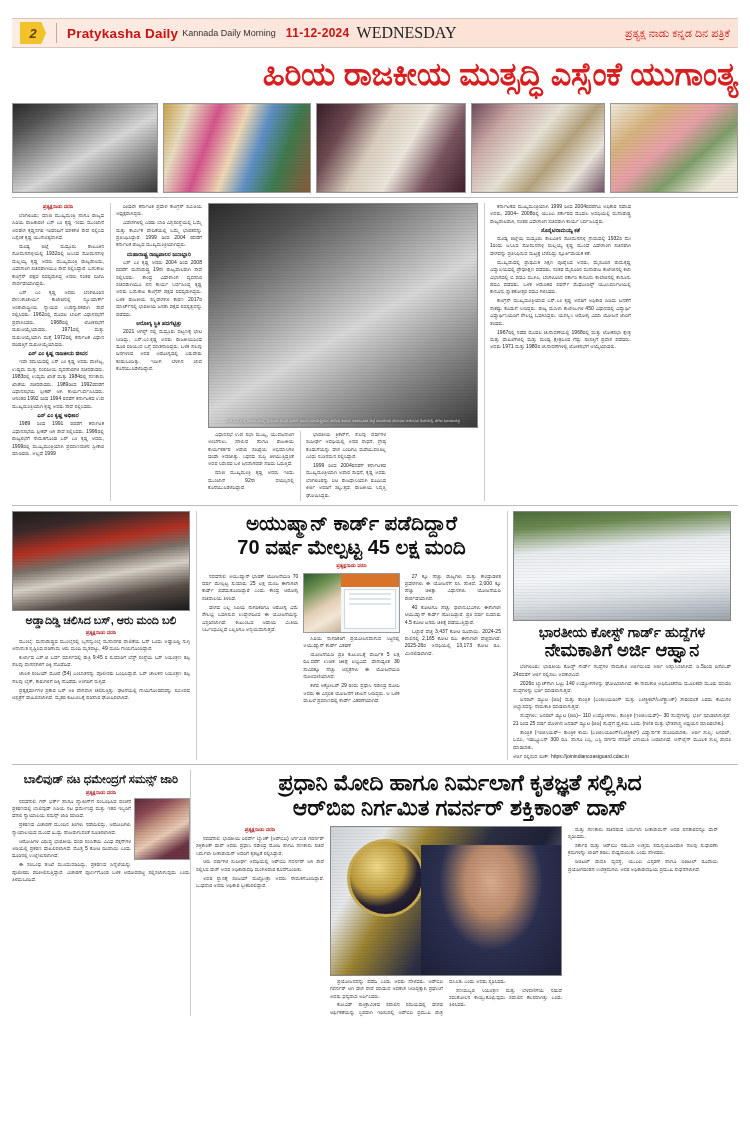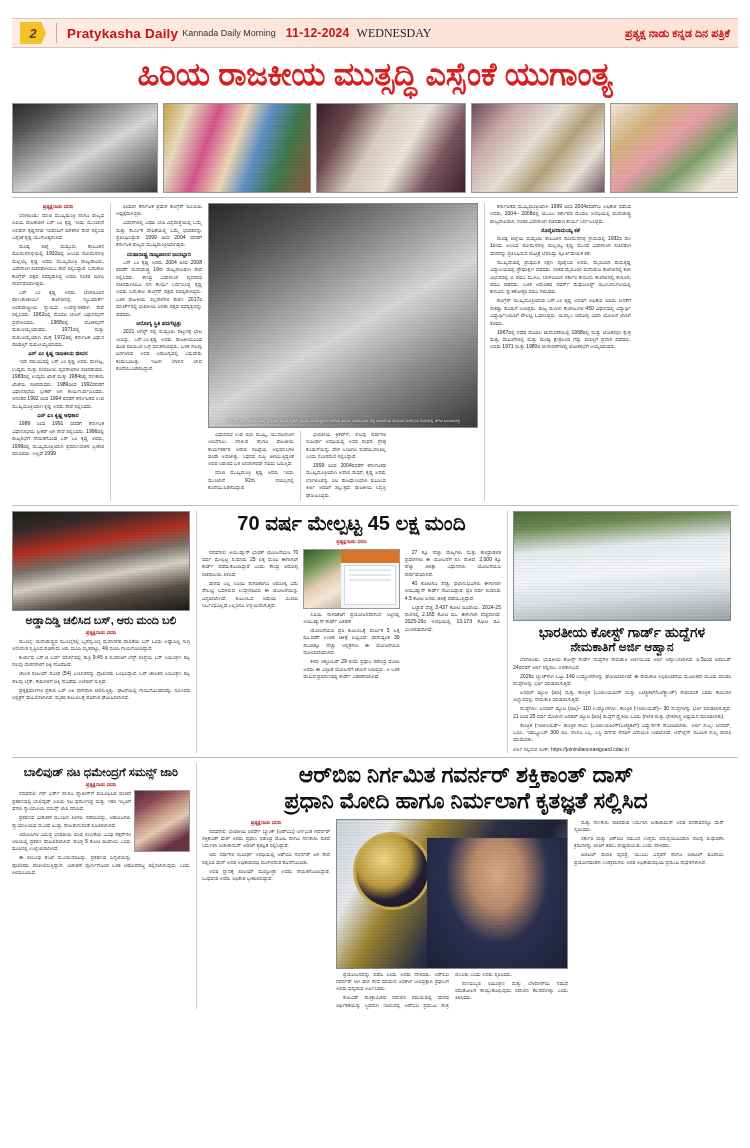--- a/index.html
+++ b/index.html
@@ -27,32 +27,32 @@
     background: #f2c329;
     display: flex; align-items: center; justify-content: center;
     font-weight: bold; font-size: 13px; color: #6b3c0a;
     clip-path: polygon(0 0, 82% 0, 100% 50%, 82% 100%, 0 100%);
     font-style: italic;
   }
   .mh-divider { width: 1px; height: 20px; background: #c9a89a; margin: 0 10px; }
   .mh-title { font-weight: bold; font-size: 13.5px; color: #cc1111; letter-spacing: .2px; }
   .mh-sub { font-size: 9px; color: #333; margin-left: 4px; }
   .mh-date { font-weight: bold; font-size: 12px; color: #cc1111; margin-left: 10px; letter-spacing: .3px; }
-  .mh-day { font-size: 12px; color: #222; margin-left: 7px; font-family: "Liberation Serif", serif; }
-  .mh-kn { font-size: 11px; color: #cc1111; font-weight: bold; margin-left: auto; margin-right: 8px; }
+  .mh-day { font-size: 16px; color: #222; margin-left: 7px; font-family: "Liberation Serif", serif; }
+  .mh-kn { font-size: 11px; color: #cc1111; font-weight: normal; margin-left: auto; margin-right: 8px; }
   .mh-redtag {
     background: #d81e1e; color: #fff; font-size: 9.5px; font-weight: bold;
     height: 30px; display: flex; align-items: center; padding: 0 14px 0 22px;
     clip-path: polygon(16px 0, 100% 0, 100% 100%, 0 100%);
     margin-right: -12px;
   }
 
   
   .main-headline {
-    text-align: center;
+    text-align: right;
     color: #d81e1e;
     font-weight: bold;
     font-size: 32px;
     line-height: 1.18;
     padding: 8px 0 6px;
     letter-spacing: -0.3px;
   }
   .rule { border-bottom: 1px solid #bbb; }
 
   
@@ -119,21 +119,21 @@
   .card-fig { width: 100%; height: 60px; border: 1px solid #999; position: relative; overflow: hidden; display:flex; }
   .card-fig .modi { flex: .9; background: linear-gradient(150deg,#2f5a2e 0%,#6a8f4f 25%,#e3cdb4 55%,#f2e6d6 75%,#c8b39a 100%); }
   .card-fig .cardbody { flex: 1.4; background: #f3f7fa; position: relative; }
   .card-fig .cardhdr { height: 13px; background: #d8742a; }
   .card-fig .cardtxt { position:absolute; top:15px; left:3px; right:3px; height: 40px; background: #ffffff; border: 1px solid #cfd8de; }
   .card-fig .cardline { height: 2px; background: #dfe6ea; margin: 3px 4px; }
 
   .coast-photo { width: 100%; height: 110px; border: 1px solid #888; position: relative; overflow: hidden; }
 
   
-  .bottom { display: flex; gap: 6px; margin-top: 5px; }
+  .bottom { display: flex; margin-top: 5px; }
   .bot-left { width: 178px; }
   .bot-right { width: 534px; }
   .actor-fig { width: 56px; height: 62px; border: 1px solid #999; float: right; margin: 0 0 2px 3px; overflow: hidden; position: relative; }
   .rbi-grid { display: flex; gap: 6px; margin-top: 4px; }
   .rbi-grid .c { width: 128px; }
   .rbi-photo { width: 232px; height: 150px; border: 1px solid #888; position: relative; overflow: hidden; }
   .rbi-emblem {
     position: absolute; top: 12px; left: 16px; width: 78px; height: 78px;
     border-radius: 50%;
     background: radial-gradient(circle at 38% 34%, #f0d98a 0%, #bb9a3c 42%, #241f33 62%, #16121f 100%);
@@ -265,20 +265,21 @@
       <div class="byline">ಪ್ರತ್ಯಕ್ಷನಾಡು ವರದಿ</div>
       <div class="kn">
         <p>ಮುಂಬೈ: ಮಹಾರಾಷ್ಟ್ರದ ಮುಂಬೈನಲ್ಲಿ ಬೃಹನ್ಮುಂಬೈ ಮಹಾನಗರ ಪಾಲಿಕೆಯ ಬಸ್ ಒಂದು ಅಡ್ಡಾದಿಡ್ಡಿ ನುಗ್ಗಿ ಅನಾಹುತ ಸೃಷ್ಟಿಸಿದ ಪರಿಣಾಮ ಆರು ಮಂದಿ ಮೃತಪಟ್ಟು, 49 ಮಂದಿ ಗಾಯಗೊಂಡಿದ್ದಾರೆ.</p>
         <p>ಕುರ್ಲಾದ ಎಸ್.ಜಿ ಬರ್ವೆ ಮಾರ್ಗದಲ್ಲಿ ರಾತ್ರಿ 9:45 ರ ಸುಮಾರಿಗೆ ಬೆಸ್ಟ್ ಸಂಸ್ಥೆಯ ಬಸ್ ನಿಯಂತ್ರಣ ತಪ್ಪಿ ಹಲವು ವಾಹನಗಳಿಗೆ ಡಿಕ್ಕಿ ಹೊಡೆದಿದೆ.</p>
         <p>ಚಾಲಕ ಸಂಜಯ್ ಮೋರೆ (54) ಎಂಬಾತನನ್ನು ಪೊಲೀಸರು ಬಂಧಿಸಿದ್ದಾರೆ. ಬಸ್ ಚಾಲಕನ ನಿಯಂತ್ರಣ ತಪ್ಪಿ ಹಲವು ಬೈಕ್, ಕಾರುಗಳಿಗೆ ಡಿಕ್ಕಿ ಹೊಡೆದು ಅಂಗಡಿಗೆ ನುಗ್ಗಿದೆ.</p>
         <p>ಪ್ರತ್ಯಕ್ಷದರ್ಶಿಗಳ ಪ್ರಕಾರ ಬಸ್ ಅತಿ ವೇಗವಾಗಿ ಚಲಿಸುತ್ತಿತ್ತು. ಘಟನೆಯಲ್ಲಿ ಗಾಯಗೊಂಡವರನ್ನು ಸಮೀಪದ ಆಸ್ಪತ್ರೆಗೆ ದಾಖಲಿಸಲಾಗಿದೆ. ಮೃತರ ಕುಟುಂಬಕ್ಕೆ ಪರಿಹಾರ ಘೋಷಿಸಲಾಗಿದೆ.</p>
       </div>
     </div>
 
     <div class="mid-center vline" style="padding-left:5px">
+      <div class="hl-big">ಅಯುಷ್ಮಾನ್ ಕಾರ್ಡ್ ಪಡೆದಿದ್ದಾರೆ</div>
       <div class="hl-big ln2">70 ವರ್ಷ ಮೇಲ್ಪಟ್ಟ 45 ಲಕ್ಷ ಮಂದಿ</div>
       <div class="byline" style="margin-top:3px">ಪ್ರತ್ಯಕ್ಷನಾಡು ವರದಿ</div>
       <div class="three-col">
         <div class="c">
           <div class="kn">
             <p>ನವದೆಹಲಿ: ಅಯುಷ್ಮಾನ್ ಭಾರತ್ ಯೋಜನೆಯಡಿ 70 ವರ್ಷ ಮೇಲ್ಪಟ್ಟ ಸುಮಾರು 25 ಲಕ್ಷ ಮಂದಿ ಈಗಾಗಲೇ ಕಾರ್ಡ್ ಪಡೆದುಕೊಂಡಿದ್ದಾರೆ ಎಂದು ಕೇಂದ್ರ ಆರೋಗ್ಯ ಸಚಿವಾಲಯ ತಿಳಿಸಿದೆ.</p>
             <p>ದೇಶದ ಎಲ್ಲ ಹಿರಿಯ ನಾಗರಿಕರಿಗೂ ಆರೋಗ್ಯ ವಿಮೆ ಸೌಲಭ್ಯ ಒದಗಿಸುವ ಉದ್ದೇಶದಿಂದ ಈ ಯೋಜನೆಯನ್ನು ವಿಸ್ತರಿಸಲಾಗಿದೆ. ಕುಟುಂಬದ ಆದಾಯ ಮಿತಿಯ ನಿರ್ಬಂಧವಿಲ್ಲದೆ ಎಲ್ಲರಿಗೂ ಅನ್ವಯವಾಗುತ್ತದೆ.</p>
           </div>
         </div>
         <div class="c">
@@ -307,21 +308,21 @@
           </div>
         </div>
       </div>
     </div>
 
     <div class="mid-right vline" style="padding-left:5px">
       <div class="coast-photo img-coast">
           <div class="ph-grain"></div>
         </div>
       <div class="hl2" style="font-size:14px">ಭಾರತೀಯ ಕೋಸ್ಟ್ ಗಾರ್ಡ್ ಹುದ್ದೆಗಳ</div>
-      <div class="hl2" style="font-size:12px;margin-top:-2px">ನೇಮಕಾತಿಗೆ ಅರ್ಜಿ ಆಹ್ವಾನ</div>
+      <div class="hl2" style="font-size:18px;margin-top:-2px">ನೇಮಕಾತಿಗೆ ಅರ್ಜಿ ಆಹ್ವಾನ</div>
       <div class="kn" style="margin-top:2px">
         <p>ಬೆಂಗಳೂರು: ಭಾರತೀಯ ಕೋಸ್ಟ್ ಗಾರ್ಡ್ ಹುದ್ದೆಗಳ ನೇಮಕಾತಿ ಅರ್ಜಿಯಿಂದ ಅರ್ಜಿ ಆಹ್ವಾನಿಸಲಾಗಿದೆ. ಡಿ.5ರಿಂದ ಡಿಸೆಂಬರ್ 24ರವರೆಗೆ ಅರ್ಜಿ ಸಲ್ಲಿಸಲು ಅವಕಾಶವಿದೆ.</p>
         <p>2026ರ ಬ್ಯಾಚ್‌ಗಾಗಿ ಒಟ್ಟು 140 ಉದ್ಯೋಗಗಳನ್ನು ಘೋಷಿಸಲಾಗಿದೆ. ಈ ನೇಮಕಾತಿ ಅಧಿಸೂಚನೆಯ ಮೂಲಕವೇ ಮೂರು ಮಾದರಿ ಹುದ್ದೆಗಳನ್ನು ಭರ್ತಿ ಮಾಡಲಾಗುತ್ತದೆ.</p>
         <p>ಜನರಲ್ ಡ್ಯೂಟಿ (ಜಿಡಿ) ಮತ್ತು ತಾಂತ್ರಿಕ (ಎಂಜಿನಿಯರಿಂಗ್ ಮತ್ತು ಎಲೆಕ್ಟ್ರಿಕಲ್/ಎಲೆಕ್ಟ್ರಾನಿಕ್) ಶೇರಂದಂತೆ ಎರಡು ಕಾಯಿಗಳ ಅಭ್ಯಾಸವನ್ನು ನೇಮಕಾತಿ ಮಾಡಲಾಗುತ್ತದೆ.</p>
         <p>ಹುದ್ದೆಗಳು: ಜನರಲ್ ಡ್ಯೂಟಿ (ಜಿಡಿ)– 110 ಉದ್ಯೋಗಗಳು, ತಾಂತ್ರಿಕ (ಇಂಜಿನಿಯರ್)– 30 ಹುದ್ದೆಗಳನ್ನು ಭರ್ತಿ ಮಾಡಲಾಗುತ್ತದೆ. 21 ರಿಂದ 25 ವರ್ಷ ದೊಳಗಿನ ಜನರಲ್ ಡ್ಯೂಟಿ (ಜಿಡಿ) ಹುದ್ದೆಗೆ ಡ್ರೈಕಿಯ ಒಂದು (ಗಣಿತ ಮತ್ತು ಭೌತಶಾಸ್ತ್ರ ಅಧ್ಯಯನ ಮಾಡಿರಬೇಕು).</p>
         <p>ತಾಂತ್ರಿಕ (ಇಂಜಿನಿಯರ್– ತಾಂತ್ರಿಕ ಕಾಯಿ (ಎಂಜಿನಿಯರಿಂಗ್/ಎಲೆಕ್ಟ್ರಿಕಲ್) ವಿದ್ಯಾರ್ಹತೆ ಹೊಂದಿರಬೇಕು. ಅರ್ಜಿ ಶುಲ್ಕ: ಜನರಲ್, ಒಬಿಸಿ, ಇಡಬ್ಲ್ಯೂಎಸ್ 300 ರೂ. ಹಾಗೂ ಎಸ್ಸಿ, ಎಸ್ಟಿ ವರ್ಗದ ಹೆಸರಿಗೆ ವಿನಾಯಿತಿ ನೀಡಲಾಗಿದೆ. ಆನ್‌ಲೈನ್ ಮೂಲಕ ಶುಲ್ಕ ಪಾವತಿ ಮಾಡಬೇಕು.</p>
       </div>
       <div class="link-kn" style="margin-top:2px">
         <span>ಅರ್ಜಿ ಸಲ್ಲಿಸುವ ಲಿಂಕ್:</span>
         <span>https://joinindiancoastguard.cdac.in</span>
@@ -341,22 +342,22 @@
         </div>
       <div class="kn">
         <p>ನವದೆಹಲಿ: ಗನ್ ಭರ್ತ್ ಹಾಗೂ ಹ್ಯಾಕಿಂಗ್‌ಗೆ ಸಂಬಂಧಿಸಿದ ವಂಚನೆ ಪ್ರಕರಣದಲ್ಲಿ ಬಾಲಿವುಡ್ ಹಿರಿಯ ನಟ ಧರ್ಮೇಂದ್ರ ಮತ್ತು ಇತರ ಇಬ್ಬರಿಗೆ ದೆಹಲಿ ನ್ಯಾಯಾಲಯ ಸಮನ್ಸ್ ಜಾರಿ ಮಾಡಿದೆ.</p>
         <p>ಪ್ರಕರಣದ ವಿಚಾರಣೆ ಮುಂದಿನ ತಿಂಗಳು ನಡೆಯಲಿದ್ದು, ಆರೋಪಿಗಳು ನ್ಯಾಯಾಲಯದ ಮುಂದೆ ಖುದ್ದು ಹಾಜರಾಗುವಂತೆ ಸೂಚಿಸಲಾಗಿದೆ.</p>
         <p>ಆರೋಪಿಗಳ ವಿರುದ್ಧ ಭಾರತೀಯ ದಂಡ ಸಂಹಿತೆಯ ವಿವಿಧ ಸೆಕ್ಷನ್‌ಗಳ ಅಡಿಯಲ್ಲಿ ಪ್ರಕರಣ ದಾಖಲಿಸಲಾಗಿದೆ. ಮೊತ್ತ 5 ಕೋಟಿ ರೂಪಾಯಿ ಎಂದು ದೂರಿನಲ್ಲಿ ಉಲ್ಲೇಖಿಸಲಾಗಿದೆ.</p>
         <p>ಈ ಸಂಬಂಧ ತನಿಖೆ ಮುಂದುವರಿದಿದ್ದು, ಪ್ರಕರಣದ ಹಿನ್ನೆಲೆಯನ್ನು ಪೊಲೀಸರು ಪರಿಶೀಲಿಸುತ್ತಿದ್ದಾರೆ. ವಿಚಾರಣೆ ಪೂರ್ಣಗೊಂಡ ಬಳಿಕ ಆರೋಪಪಟ್ಟಿ ಸಲ್ಲಿಸಲಾಗುವುದು ಎಂದು ತಿಳಿದುಬಂದಿದೆ.</p>
       </div>
     </div>
 
     <div class="bot-right vline" style="padding-left:5px">
+      <div class="hl-big" style="font-size:22px">ಪ್ರಧಾನಿ ಮೋದಿ ಹಾಗೂ ನಿರ್ಮಲಾಗೆ ಕೃತಜ್ಞತೆ ಸಲ್ಲಿಸಿದ</div>
       <div class="hl-big" style="font-size:22px;margin-top:-1px">ಆರ್‌ಬಿಐ ನಿರ್ಗಮಿತ ಗವರ್ನರ್ ಶಕ್ತಿಕಾಂತ್ ದಾಸ್</div>
-      <div class="hl-big" style="font-size:22px">ಪ್ರಧಾನಿ ಮೋದಿ ಹಾಗೂ ನಿರ್ಮಲಾಗೆ ಕೃತಜ್ಞತೆ ಸಲ್ಲಿಸಿದ</div>
       <div class="rbi-grid">
         <div class="c">
           <div class="byline">ಪ್ರತ್ಯಕ್ಷನಾಡು ವರದಿ</div>
           <div class="kn">
             <p>ನವದೆಹಲಿ: ಭಾರತೀಯ ರಿಸರ್ವ್ ಬ್ಯಾಂಕ್ (ಆರ್‌ಬಿಐ) ನಿರ್ಗಮಿತ ಗವರ್ನರ್ ಶಕ್ತಿಕಾಂತ್ ದಾಸ್ ಅವರು ಪ್ರಧಾನಿ ನರೇಂದ್ರ ಮೋದಿ ಹಾಗೂ ಹಣಕಾಸು ಸಚಿವೆ ನಿರ್ಮಲಾ ಸೀತಾರಾಮನ್ ಅವರಿಗೆ ಕೃತಜ್ಞತೆ ಸಲ್ಲಿಸಿದ್ದಾರೆ.</p>
             <p>ಆರು ವರ್ಷಗಳ ಸುದೀರ್ಘ ಅವಧಿಯಲ್ಲಿ ಆರ್‌ಬಿಐ ಗವರ್ನರ್ ಆಗಿ ಸೇವೆ ಸಲ್ಲಿಸಿದ ದಾಸ್ ಅವರ ಅಧಿಕಾರಾವಧಿ ಮಂಗಳವಾರ ಕೊನೆಗೊಂಡಿತು.</p>
             <p>ಅವರ ಸ್ಥಾನಕ್ಕೆ ಸಂಜಯ್ ಮಲ್ಹೋತ್ರಾ ಅವರು ನೇಮಕಗೊಂಡಿದ್ದಾರೆ. ಬುಧವಾರ ಅವರು ಅಧಿಕಾರ ಸ್ವೀಕರಿಸಲಿದ್ದಾರೆ.</p>
           </div>
         </div>
         <div style="width:232px">

